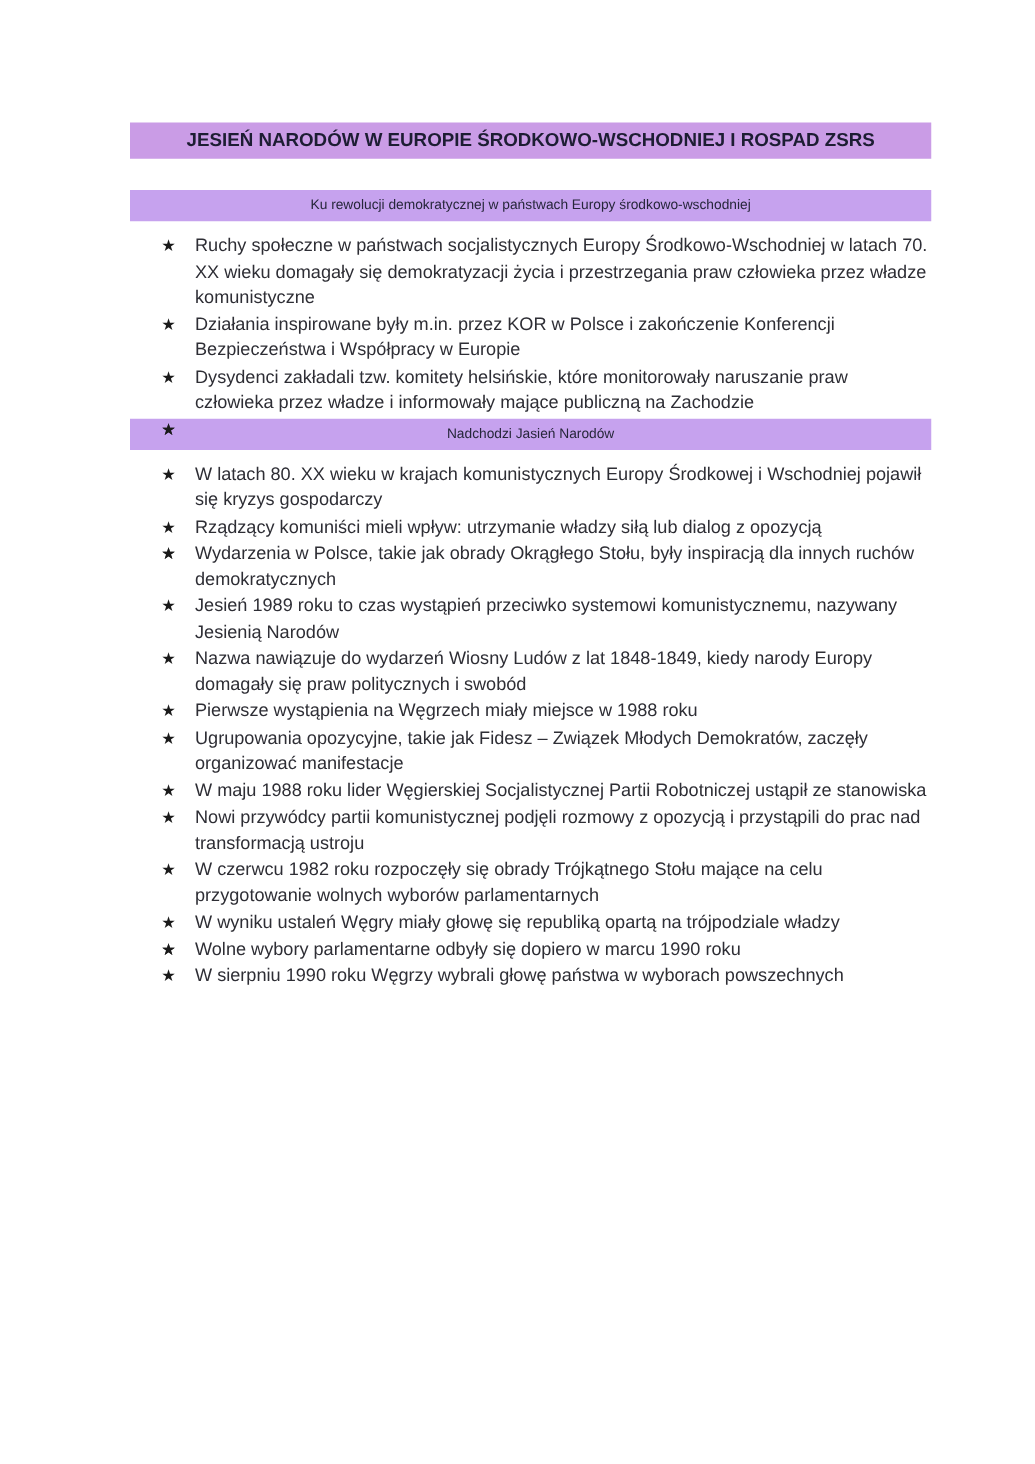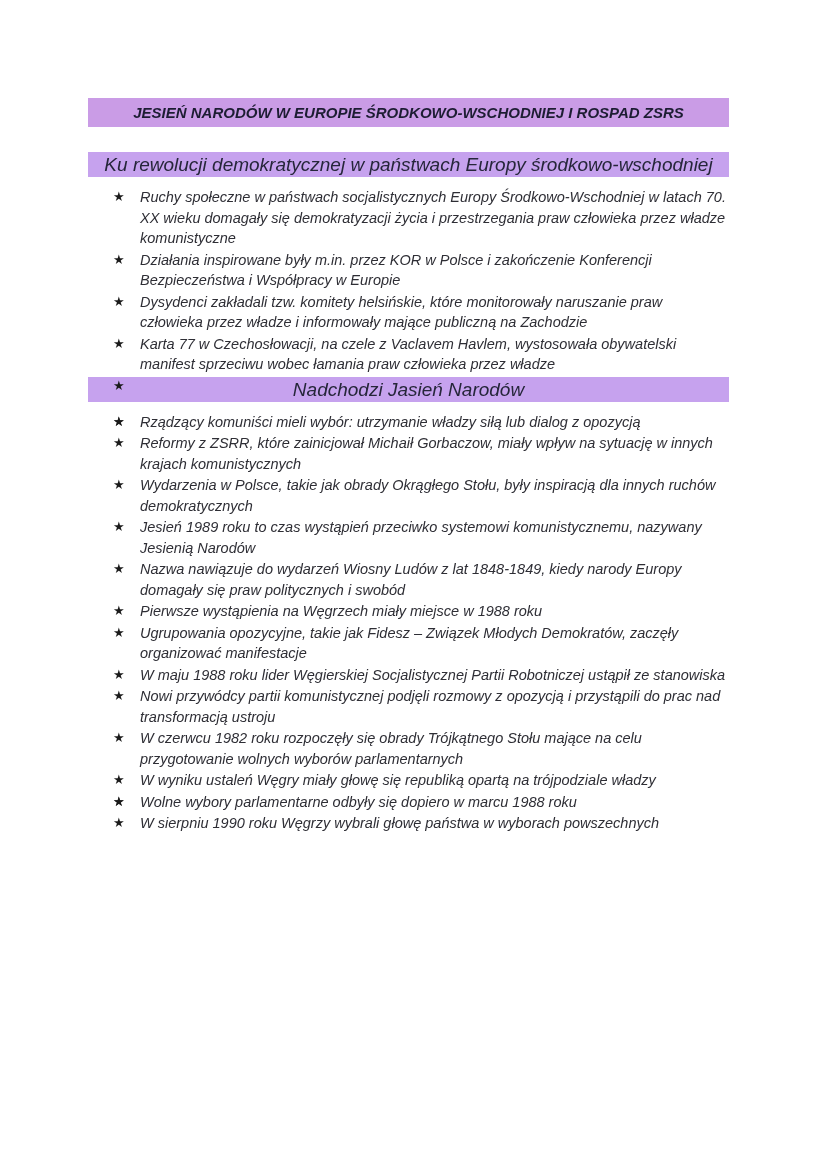--- a/index.html
+++ b/index.html
@@ -11,39 +11,38 @@
     position: relative;
     width: 828px;
     height: 1171px;
     background: #ffffff;
     font-family: "Liberation Sans", "DejaVu Sans", sans-serif;
     color: var(--body-text, #2e2e35);
     overflow: hidden;
   }
   .content {
     position: absolute;
-    left: 88px;
+    left: 104px;
     top: 98px;
     width: 641px;
-    font-style: italic;
   }
   .title-bar {
     background: var(--title-bar-bg, #ca9ce6);
     text-align: center;
     font-weight: bold;
     font-size: 15px;
     line-height: 19px;
     padding: 5px 2px;
     color: var(--title-text, #1d1d33);
     margin: 0 0 25px 0;
   }
   .section-header {
     background: var(--section-bar-bg, #c6a2ee);
     text-align: center;
-    font-size: 19px;
+    font-size: 11px;
     line-height: 19px;
     padding: 3px 2px;
     color: var(--header-text, #26263a);
     margin: 0 0 10px 0;
   }
   .section + .section .section-header {
     margin-top: 2px;
   }
   ul.bullet-list {
     list-style: none;
@@ -77,47 +76,47 @@
     </div>
 
     <div class="section">
       <div class="section-header">
         <span>Ku rewolucji demokratycznej w państwach Europy środkowo-wschodniej</span>
       </div>
       <ul class="bullet-list">
         <li><span class="star">★</span><span>Ruchy społeczne w państwach socjalistycznych Europy Środkowo-Wschodniej w latach 70. XX wieku domagały się demokratyzacji życia i przestrzegania praw człowieka przez władze komunistyczne</span></li>
         <li><span class="star">★</span><span>Działania inspirowane były m.in. przez KOR w Polsce i zakończenie Konferencji Bezpieczeństwa i Współpracy w Europie</span></li>
         <li><span class="star">★</span><span>Dysydenci zakładali tzw. komitety helsińskie, które monitorowały naruszanie praw człowieka przez władze i informowały mające publiczną na Zachodzie</span></li>
-        <li><span class="star">★</span><span>Karta 77 w Czechosłowacji, na czele z Vaclavem Havlem, wystosowała obywatelski manifest sprzeciwu wobec łamania praw człowieka przez władze</span></li>
+        <li><span class="star">★</span></li>
         <li><span class="star">★</span></li>
       </ul>
     </div>
 
     <div class="section">
       <div class="section-header">
         <span>Nadchodzi Jasień Narodów</span>
       </div>
       <ul class="bullet-list">
+        <li><span class="star">★</span><span>W latach 80. XX wieku w krajach komunistycznych Europy Środkowej i Wschodniej pojawił się kryzys gospodarczy</span></li>
+        <li><span class="star">★</span><span>Rządzący komuniści mieli wpływ: utrzymanie władzy siłą lub dialog z opozycją</span></li>
         <li><span class="star">★</span></li>
-        <li><span class="star">★</span><span>Rządzący komuniści mieli wybór: utrzymanie władzy siłą lub dialog z opozycją</span></li>
-        <li><span class="star">★</span><span>Reformy z ZSRR, które zainicjował Michaił Gorbaczow, miały wpływ na sytuację w innych krajach komunistycznych</span></li>
         <li><span class="star">★</span><span>Wydarzenia w Polsce, takie jak obrady Okrągłego Stołu, były inspiracją dla innych ruchów demokratycznych</span></li>
         <li><span class="star">★</span><span>Jesień 1989 roku to czas wystąpień przeciwko systemowi komunistycznemu, nazywany Jesienią Narodów</span></li>
         <li><span class="star">★</span><span>Nazwa nawiązuje do wydarzeń Wiosny Ludów z lat 1848-1849, kiedy narody Europy domagały się praw politycznych i swobód</span></li>
       </ul>
     </div>
 
     <div class="section">
       <ul class="bullet-list">
         <li><span class="star">★</span><span>Pierwsze wystąpienia na Węgrzech miały miejsce w 1988 roku</span></li>
         <li><span class="star">★</span><span>Ugrupowania opozycyjne, takie jak Fidesz – Związek Młodych Demokratów, zaczęły organizować manifestacje</span></li>
         <li><span class="star">★</span><span>W maju 1988 roku lider Węgierskiej Socjalistycznej Partii Robotniczej ustąpił ze stanowiska</span></li>
         <li><span class="star">★</span><span>Nowi przywódcy partii komunistycznej podjęli rozmowy z opozycją i przystąpili do prac nad transformacją ustroju</span></li>
         <li><span class="star">★</span><span>W czerwcu 1982 roku rozpoczęły się obrady Trójkątnego Stołu mające na celu przygotowanie wolnych wyborów parlamentarnych</span></li>
         <li><span class="star">★</span><span>W wyniku ustaleń Węgry miały głowę się republiką opartą na trójpodziale władzy</span></li>
         <li><span class="star">★</span></li>
-        <li><span class="star">★</span><span>Wolne wybory parlamentarne odbyły się dopiero w marcu 1988 roku</span></li>
+        <li><span class="star">★</span><span>Wolne wybory parlamentarne odbyły się dopiero w marcu 1990 roku</span></li>
         <li><span class="star">★</span><span>W sierpniu 1990 roku Węgrzy wybrali głowę państwa w wyborach powszechnych</span></li>
       </ul>
     </div>
 
   </div>
 </div>
 
 </body></html>

